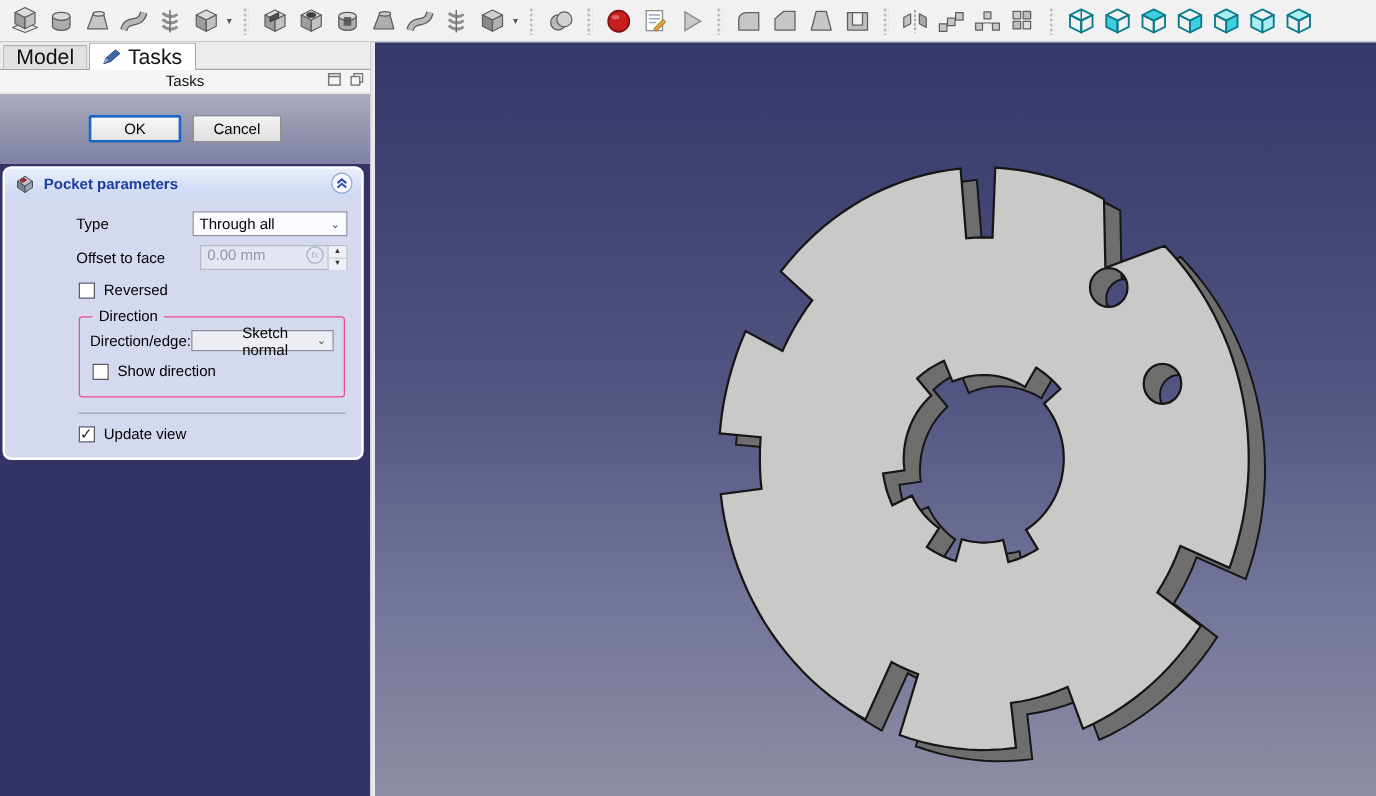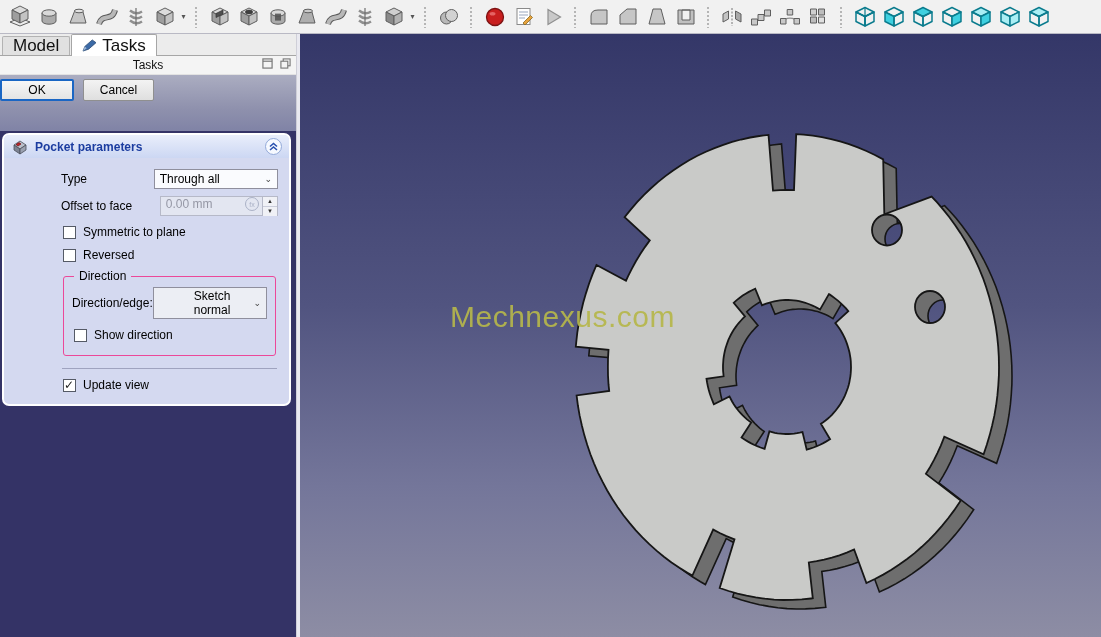--- a/index.html
+++ b/index.html
@@ -36,21 +36,21 @@
 
   
   .panel-header { height:19px; background:#f4f4f4; position:relative;
                   display:flex; align-items:center; justify-content:center;
                   font-size:12px; color:#111; border-bottom:1px solid #e2e2e2; }
   .ph-icons { position:absolute; right:5px; top:2px; display:flex; gap:7px; }
   .ph-icons svg { width:11px; height:11px; }
 
   
   .btn-strip { height:56px; background:linear-gradient(180deg,#abadc1 0%, #8f91ad 60%, #8083a6 100%);
-               display:flex; justify-content:flex-start; align-items:flex-start; gap:9px; padding-top:4px; }
+               display:flex; justify-content:center; align-items:flex-start; gap:9px; padding-top:17px; }
   .btn { height:22px; font-size:12px; font-family:"Liberation Sans",sans-serif; color:#000; border-radius:2px; }
   .btn.ok { width:74px; border:2px solid #1a66c4; background:linear-gradient(#f7f7f7,#e4e4e4); }
   .btn.cancel { width:71px; border:1px solid #8f8f8f; background:linear-gradient(#f3f3f3,#dfdfdf); }
 
   
   .panel-body { flex:1; background:#343366; padding:2px 5px 0 2px; }
 
   .task-box { border:2px solid #ffffff; border-radius:7px; background:#d4d9f0; overflow:hidden; }
   .box-header { height:23px; display:flex; align-items:center; gap:6px; padding:0 7px;
                 background:linear-gradient(180deg,#e9eefb,#ccd7f3); }
@@ -83,21 +83,21 @@
   .cb { width:13px; height:13px; background:#fff; border:1px solid #555a66; position:relative; }
   .cb.checked::after { content:"✓"; position:absolute; left:0px; top:-2px; font-size:12px;
                        font-weight:bold; color:#222; }
   .cb-label { font-size:12px; color:#000; }
 
   .groupbox { border:1px solid #ec4899; border-radius:3px; margin:14px 2px 0 2px;
               padding:10px 8px 4px 8px; position:relative; }
   .groupbox .legend { position:absolute; top:-8px; left:10px; background:#d4d9f0;
                       padding:0 5px; font-size:12px; color:#000; }
   .groupbox .frow .flabel { width:95px; }
-  .groupbox .combo { width:128px; height:32px;padding-left:40px; }
+  .groupbox .combo { width:128px; height:17px;padding-left:40px; }
 
   .hsep { border:none; border-top:1px solid #9fa3bf; margin:12px 1px 6px 1px; }
 
   
   .viewport { flex:1; position:relative;
               background:linear-gradient(180deg,#343768 0%, #515480 45%, #74769a 75%, #8d8da4 100%); }
   .viewport svg.part { position:absolute; left:0; top:0; }
   .watermark { position:absolute; left:150px; top:266px; font-size:30px; color:#b6b74b;
                opacity:.92; letter-spacing:.5px; }
 </style>
@@ -434,24 +434,20 @@
               <div class="spinbox">
                 <span class="spin-flex">0.00 mm</span>
                 <span class="fx-icon">fx</span>
                 <span class="spinner">
                   <span>▲</span>
                   <span>▼</span>
                 </span>
               </div>
             </div>
 
-            <div class="cb-row">
-              <span class="cb"></span>
-              <span class="cb-label">Symmetric to plane</span>
-            </div>
 
             <div class="cb-row">
               <span class="cb"></span>
               <span class="cb-label">Reversed</span>
             </div>
 
             <div class="groupbox">
               <span class="legend">Direction</span>
               <div class="frow">
                 <span class="flabel">Direction/edge:</span>
@@ -478,17 +474,16 @@
       </div>
     </div>
 
     <div class="col-divider"></div>
 
     <div class="viewport">
       <svg class="part" id="part-svg" width="801" height="603" viewBox="0 0 801 603">
           <path d="M699.0,333.0L699.0,333.0L698.8,322.8L698.2,312.7L697.2,302.6L695.8,292.5L694.0,282.6L691.8,272.7L689.2,262.9L686.2,253.3L682.9,243.8L679.1,234.5L675.0,225.4L670.6,216.5L665.8,207.8L660.7,199.4L655.2,191.2L649.4,183.2L643.3,175.6L636.9,168.2L631.6,162.6L584.3,180.3L583.2,125.4L583.2,125.4L574.9,121.0L566.4,117.0L557.8,113.4L549.0,110.2L540.1,107.4L531.1,105.1L522.0,103.2L512.8,101.7L503.6,100.7L496.2,100.2L494.0,156.1L494.0,156.1L487.0,155.9L480.0,156.1L473.0,156.6L468.5,100.9L468.5,100.9L459.3,102.0L450.2,103.5L441.1,105.5L432.1,107.9L423.3,110.8L414.5,114.1L405.9,117.7L397.4,121.8L389.1,126.3L381.0,131.2L373.1,136.5L365.4,142.1L357.9,148.1L350.7,154.5L343.8,161.2L337.1,168.2L330.7,175.6L324.6,183.2L349.8,206.4L349.8,206.4L344.9,213.1L340.3,220.1L335.9,227.2L331.9,234.6L328.1,242.1L326.0,246.7L296.5,230.9L296.5,230.9L292.6,240.1L289.1,249.5L286.0,259.1L283.2,268.8L280.9,278.6L278.9,288.5L277.3,298.6L276.2,308.6L275.8,312.7L308.5,315.8L308.5,315.8L308.0,324.4L307.9,333.0L308.0,341.6L308.5,350.2L309.2,357.0L276.6,361.4L276.6,361.4L277.9,371.5L279.6,381.4L281.8,391.3L284.3,401.1L287.2,410.8L290.4,420.3L294.1,429.6L298.1,438.8L302.5,447.7L307.2,456.5L312.3,465.0L317.7,473.2L323.4,481.2L329.5,488.9L335.8,496.3L342.4,503.4L349.3,510.2L356.5,516.6L363.9,522.7L371.5,528.4L379.4,533.8L387.5,538.7L392.4,541.5L413.2,495.6L413.2,495.6L419.7,499.0L426.4,502.1L433.2,504.8L434.5,505.3L419.7,554.0L419.7,554.0L428.6,557.0L437.5,559.6L446.5,561.7L455.7,563.4L464.8,564.7L474.1,565.6L483.3,566.0L492.5,565.9L501.8,565.4L511.0,564.5L512.8,564.3L508.8,528.4L508.8,528.4L516.6,527.2L524.2,525.6L531.9,523.6L539.4,521.3L546.8,518.6L554.1,515.5L566.4,549.0L566.4,549.0L574.9,545.0L583.2,540.6L591.4,535.8L599.3,530.6L607.1,525.0L614.6,519.1L621.8,512.8L628.9,506.2L635.6,499.2L642.0,491.9L648.2,484.3L654.1,476.4L659.6,468.3L660.7,466.6L625.9,439.9L625.9,439.9L630.0,433.2L633.9,426.2L637.4,419.1L640.7,411.8L643.7,404.3L644.3,402.8L683.6,420.3L683.6,420.3L686.8,410.8L689.7,401.1L692.2,391.3L694.4,381.4L696.1,371.5L697.4,361.4L698.3,351.3L698.9,341.1ZM551.0,333.0L551.0,333.0L550.9,330.1L550.8,327.2L550.5,324.3L550.0,321.4L549.5,318.5L548.8,315.7L548.0,312.9L547.1,310.1L546.1,307.4L545.0,304.7L543.8,302.1L542.4,299.5L541.0,297.0L539.4,294.6L537.8,292.2L536.0,289.9L535.3,289.0L548.3,277.2L548.3,277.2L546.0,274.4L543.5,271.8L540.9,269.3L538.2,266.9L535.3,264.6L532.5,262.5L529.5,260.4L528.9,260.1L520.0,275.6L520.0,275.6L517.5,274.1L515.1,272.8L512.5,271.6L509.9,270.5L507.3,269.5L504.6,268.6L501.9,267.9L499.2,267.2L496.5,266.7L493.7,266.4L490.9,266.1L488.1,266.0L485.3,266.0L482.5,266.2L479.8,266.4L477.0,266.8L474.2,267.3L471.5,268.0L468.8,268.8L466.2,269.7L463.5,270.7L462.0,271.3L455.2,254.7L455.2,254.7L452.0,256.2L448.8,257.9L445.7,259.7L442.7,261.6L439.8,263.7L437.0,265.9L434.2,268.3L433.7,268.8L445.0,282.4L445.0,282.4L442.9,284.4L441.0,286.5L439.1,288.6L437.3,290.8L435.6,293.1L433.9,295.5L432.4,298.0L431.0,300.5L429.7,303.1L428.5,305.7L427.5,308.4L426.5,311.2L425.6,314.0L424.9,316.8L424.3,319.6L423.8,322.5L423.4,325.4L423.2,328.3L423.0,331.2L423.0,334.2L423.1,337.1L423.4,340.0L423.6,342.3L406.5,344.8L406.5,344.8L407.1,348.5L407.8,352.1L408.7,355.7L409.7,359.3L410.9,362.8L412.2,366.2L413.6,369.6L413.9,370.3L429.5,362.4L429.5,362.4L430.8,365.0L432.1,367.5L433.6,370.0L435.2,372.4L436.9,374.7L438.7,377.0L440.6,379.1L442.5,381.2L444.6,383.2L446.7,385.1L448.9,386.9L451.2,388.5L441.5,403.5L441.5,403.5L444.5,405.6L447.6,407.4L450.7,409.1L453.9,410.7L457.2,412.2L460.5,413.5L463.9,414.6L464.6,414.8L469.4,397.4L469.4,397.4L472.1,398.1L474.8,398.8L477.5,399.3L480.3,399.6L483.1,399.9L485.9,400.0L488.7,400.0L491.5,399.8L494.2,399.6L497.0,399.2L499.8,398.7L502.5,398.0L506.7,415.6L506.7,415.6L510.1,414.6L513.5,413.5L516.8,412.2L520.1,410.7L523.3,409.1L526.4,407.4L529.5,405.6L530.1,405.2L520.9,389.8L520.9,389.8L523.2,388.2L525.5,386.5L527.7,384.7L529.8,382.8L531.9,380.8L533.8,378.7L535.7,376.5L537.4,374.2L539.1,371.9L540.7,369.5L542.1,367.0L543.5,364.5L544.8,361.8L545.9,359.2L546.9,356.5L547.9,353.7L548.7,350.9L549.4,348.1L549.9,345.2L550.4,342.3L550.7,339.4L550.9,336.5L551.0,333.6ZM602,196 A15,15.5 0 1 0 572,196 A15,15.5 0 1 0 602,196 ZM645,273 A15,16 0 1 0 615,273 A15,16 0 1 0 645,273 Z" transform="translate(13,9)" fill="#6e6e6e" fill-rule="evenodd" stroke="#161616" stroke-width="1.6"></path>
           <path d="M699.0,333.0L699.0,333.0L698.8,322.8L698.2,312.7L697.2,302.6L695.8,292.5L694.0,282.6L691.8,272.7L689.2,262.9L686.2,253.3L682.9,243.8L679.1,234.5L675.0,225.4L670.6,216.5L665.8,207.8L660.7,199.4L655.2,191.2L649.4,183.2L643.3,175.6L636.9,168.2L631.6,162.6L584.3,180.3L583.2,125.4L583.2,125.4L574.9,121.0L566.4,117.0L557.8,113.4L549.0,110.2L540.1,107.4L531.1,105.1L522.0,103.2L512.8,101.7L503.6,100.7L496.2,100.2L494.0,156.1L494.0,156.1L487.0,155.9L480.0,156.1L473.0,156.6L468.5,100.9L468.5,100.9L459.3,102.0L450.2,103.5L441.1,105.5L432.1,107.9L423.3,110.8L414.5,114.1L405.9,117.7L397.4,121.8L389.1,126.3L381.0,131.2L373.1,136.5L365.4,142.1L357.9,148.1L350.7,154.5L343.8,161.2L337.1,168.2L330.7,175.6L324.6,183.2L349.8,206.4L349.8,206.4L344.9,213.1L340.3,220.1L335.9,227.2L331.9,234.6L328.1,242.1L326.0,246.7L296.5,230.9L296.5,230.9L292.6,240.1L289.1,249.5L286.0,259.1L283.2,268.8L280.9,278.6L278.9,288.5L277.3,298.6L276.2,308.6L275.8,312.7L308.5,315.8L308.5,315.8L308.0,324.4L307.9,333.0L308.0,341.6L308.5,350.2L309.2,357.0L276.6,361.4L276.6,361.4L277.9,371.5L279.6,381.4L281.8,391.3L284.3,401.1L287.2,410.8L290.4,420.3L294.1,429.6L298.1,438.8L302.5,447.7L307.2,456.5L312.3,465.0L317.7,473.2L323.4,481.2L329.5,488.9L335.8,496.3L342.4,503.4L349.3,510.2L356.5,516.6L363.9,522.7L371.5,528.4L379.4,533.8L387.5,538.7L392.4,541.5L413.2,495.6L413.2,495.6L419.7,499.0L426.4,502.1L433.2,504.8L434.5,505.3L419.7,554.0L419.7,554.0L428.6,557.0L437.5,559.6L446.5,561.7L455.7,563.4L464.8,564.7L474.1,565.6L483.3,566.0L492.5,565.9L501.8,565.4L511.0,564.5L512.8,564.3L508.8,528.4L508.8,528.4L516.6,527.2L524.2,525.6L531.9,523.6L539.4,521.3L546.8,518.6L554.1,515.5L566.4,549.0L566.4,549.0L574.9,545.0L583.2,540.6L591.4,535.8L599.3,530.6L607.1,525.0L614.6,519.1L621.8,512.8L628.9,506.2L635.6,499.2L642.0,491.9L648.2,484.3L654.1,476.4L659.6,468.3L660.7,466.6L625.9,439.9L625.9,439.9L630.0,433.2L633.9,426.2L637.4,419.1L640.7,411.8L643.7,404.3L644.3,402.8L683.6,420.3L683.6,420.3L686.8,410.8L689.7,401.1L692.2,391.3L694.4,381.4L696.1,371.5L697.4,361.4L698.3,351.3L698.9,341.1ZM551.0,333.0L551.0,333.0L550.9,330.1L550.8,327.2L550.5,324.3L550.0,321.4L549.5,318.5L548.8,315.7L548.0,312.9L547.1,310.1L546.1,307.4L545.0,304.7L543.8,302.1L542.4,299.5L541.0,297.0L539.4,294.6L537.8,292.2L536.0,289.9L535.3,289.0L548.3,277.2L548.3,277.2L546.0,274.4L543.5,271.8L540.9,269.3L538.2,266.9L535.3,264.6L532.5,262.5L529.5,260.4L528.9,260.1L520.0,275.6L520.0,275.6L517.5,274.1L515.1,272.8L512.5,271.6L509.9,270.5L507.3,269.5L504.6,268.6L501.9,267.9L499.2,267.2L496.5,266.7L493.7,266.4L490.9,266.1L488.1,266.0L485.3,266.0L482.5,266.2L479.8,266.4L477.0,266.8L474.2,267.3L471.5,268.0L468.8,268.8L466.2,269.7L463.5,270.7L462.0,271.3L455.2,254.7L455.2,254.7L452.0,256.2L448.8,257.9L445.7,259.7L442.7,261.6L439.8,263.7L437.0,265.9L434.2,268.3L433.7,268.8L445.0,282.4L445.0,282.4L442.9,284.4L441.0,286.5L439.1,288.6L437.3,290.8L435.6,293.1L433.9,295.5L432.4,298.0L431.0,300.5L429.7,303.1L428.5,305.7L427.5,308.4L426.5,311.2L425.6,314.0L424.9,316.8L424.3,319.6L423.8,322.5L423.4,325.4L423.2,328.3L423.0,331.2L423.0,334.2L423.1,337.1L423.4,340.0L423.6,342.3L406.5,344.8L406.5,344.8L407.1,348.5L407.8,352.1L408.7,355.7L409.7,359.3L410.9,362.8L412.2,366.2L413.6,369.6L413.9,370.3L429.5,362.4L429.5,362.4L430.8,365.0L432.1,367.5L433.6,370.0L435.2,372.4L436.9,374.7L438.7,377.0L440.6,379.1L442.5,381.2L444.6,383.2L446.7,385.1L448.9,386.9L451.2,388.5L441.5,403.5L441.5,403.5L444.5,405.6L447.6,407.4L450.7,409.1L453.9,410.7L457.2,412.2L460.5,413.5L463.9,414.6L464.6,414.8L469.4,397.4L469.4,397.4L472.1,398.1L474.8,398.8L477.5,399.3L480.3,399.6L483.1,399.9L485.9,400.0L488.7,400.0L491.5,399.8L494.2,399.6L497.0,399.2L499.8,398.7L502.5,398.0L506.7,415.6L506.7,415.6L510.1,414.6L513.5,413.5L516.8,412.2L520.1,410.7L523.3,409.1L526.4,407.4L529.5,405.6L530.1,405.2L520.9,389.8L520.9,389.8L523.2,388.2L525.5,386.5L527.7,384.7L529.8,382.8L531.9,380.8L533.8,378.7L535.7,376.5L537.4,374.2L539.1,371.9L540.7,369.5L542.1,367.0L543.5,364.5L544.8,361.8L545.9,359.2L546.9,356.5L547.9,353.7L548.7,350.9L549.4,348.1L549.9,345.2L550.4,342.3L550.7,339.4L550.9,336.5L551.0,333.6ZM602,196 A15,15.5 0 1 0 572,196 A15,15.5 0 1 0 602,196 ZM645,273 A15,16 0 1 0 615,273 A15,16 0 1 0 645,273 Z" fill="#c9cac8" fill-rule="evenodd" stroke="#161616" stroke-width="1.8"></path>
         </svg>
-      <div class="watermark">Mechnexus.com</div>
     </div>
 
   </div>
 </div>
 
 </body></html>

